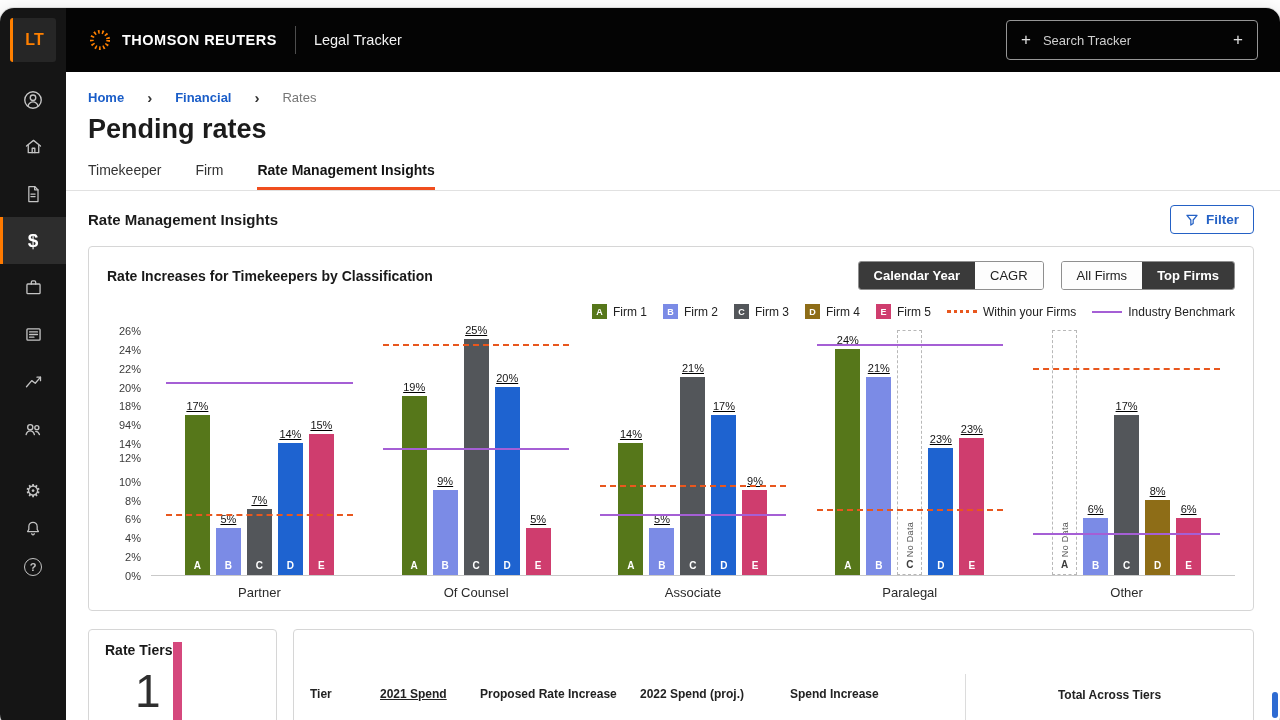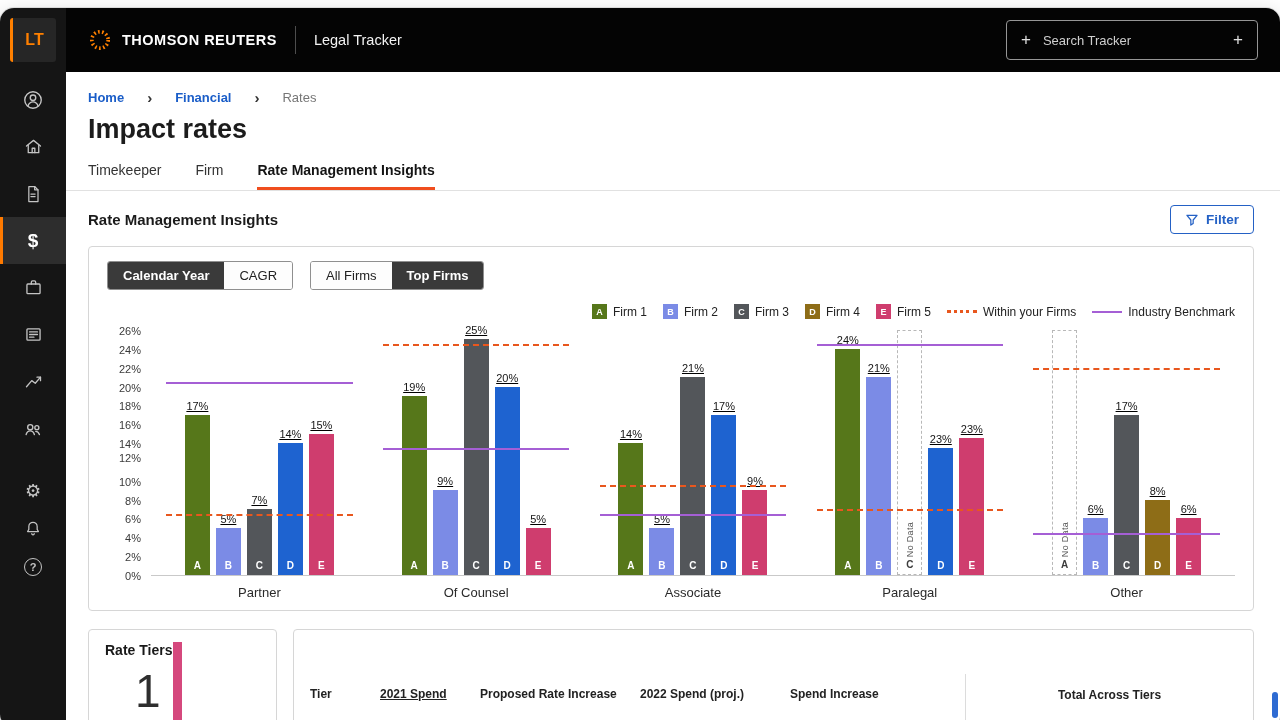--- a/index.html
+++ b/index.html
@@ -218,39 +218,40 @@
   </header>
 
   <main class="main">
     <div class="breadcrumb" id="breadcrumb">
         <span class="crumb link">Home</span>
         <span class="crumb-sep">›</span>
         <span class="crumb link">Financial</span>
         <span class="crumb-sep">›</span>
         <span class="crumb">Rates</span>
       </div>
-    <h1 class="title">Impact rates</h1>
+    <h1 class="title">Pending rates</h1>
     <div class="tabs" id="tabs">
         <div class="tab">Timekeeper</div>
         <div class="tab">Firm</div>
         <div class="tab active">Rate Management Insights</div>
       </div>
 
     <div class="section-row">
       <div class="section-title">Rate Management Insights</div>
       <button class="filter-btn">
         <svg width="14" height="14" viewBox="0 0 18 18">
           <path d="M2.5 3h13l-5 6v4.5l-3 2v-6.5z"></path>
         </svg>
         <span>Filter</span>
       </button>
     </div>
 
     <section class="chart-card">
       <div class="chart-head">
+        <div class="chart-title">Rate Increases for Timekeepers by Classification</div>
         <div class="toggles" id="toggles">
             <div class="tgroup">
               <button class="topt sel">Calendar Year</button>
               <button class="topt">CAGR</button>
             </div>
             <div class="tgroup">
               <button class="topt">All Firms</button>
               <button class="topt sel">Top Firms</button>
             </div>
           </div>
@@ -285,21 +286,21 @@
             <span>Industry Benchmark</span>
           </span>
         </div>
       <div class="plot-wrap">
         <div class="yaxis" id="yaxis">
             <div class="ytick" style="top: -6px;">26%</div>
             <div class="ytick" style="top: 12.8462px;">24%</div>
             <div class="ytick" style="top: 31.6923px;">22%</div>
             <div class="ytick" style="top: 50.5385px;">20%</div>
             <div class="ytick" style="top: 69.3846px;">18%</div>
-            <div class="ytick" style="top: 88.2308px;">16%</div>
+            <div class="ytick" style="top: 88.2308px;">94%</div>
             <div class="ytick" style="top: 107.077px;">14%</div>
             <div class="ytick" style="top: 121px; text-align: center;">12%</div>
             <div class="ytick" style="top: 144.769px;">10%</div>
             <div class="ytick" style="top: 163.615px;">8%</div>
             <div class="ytick" style="top: 182.462px;">6%</div>
             <div class="ytick" style="top: 201.308px;">4%</div>
             <div class="ytick" style="top: 220.154px;">2%</div>
             <div class="ytick" style="top: 239px;">0%</div>
           </div>
         <div class="plotarea" id="plotarea">

